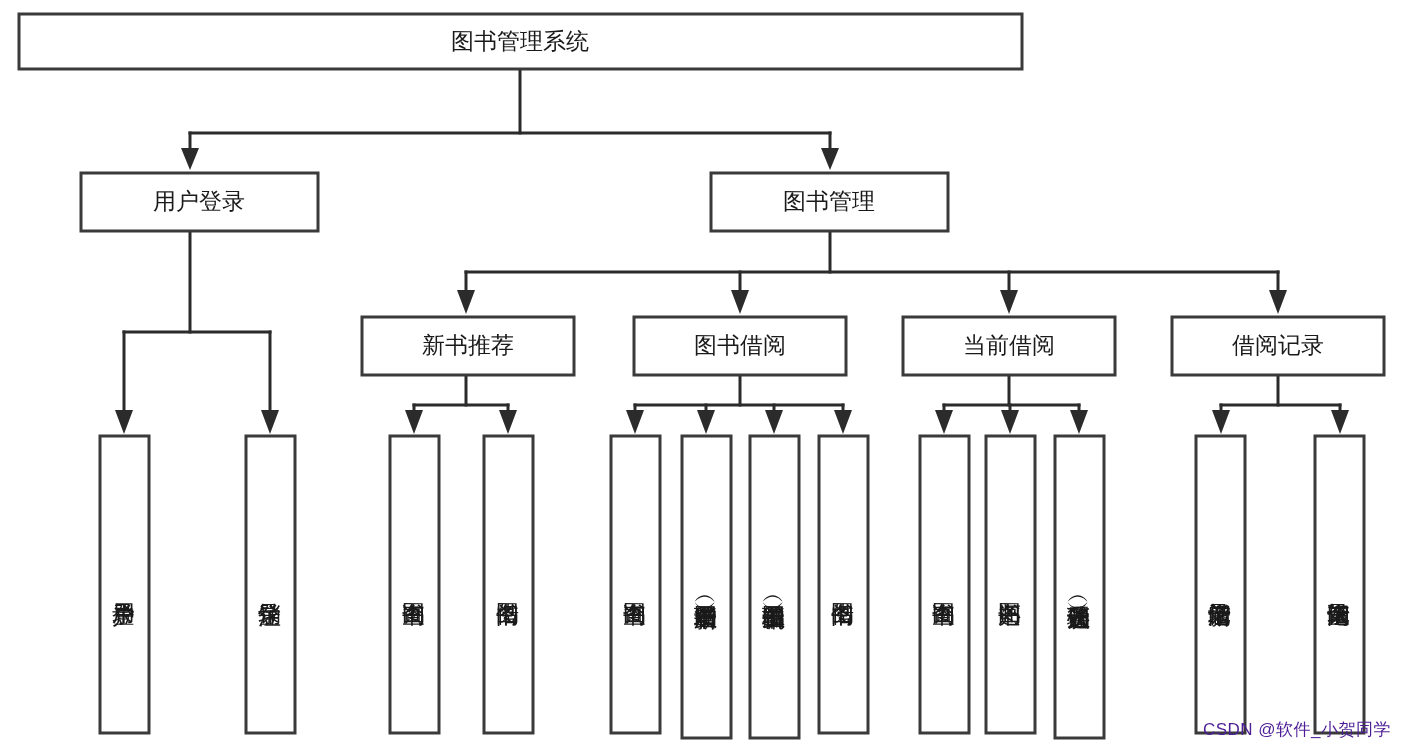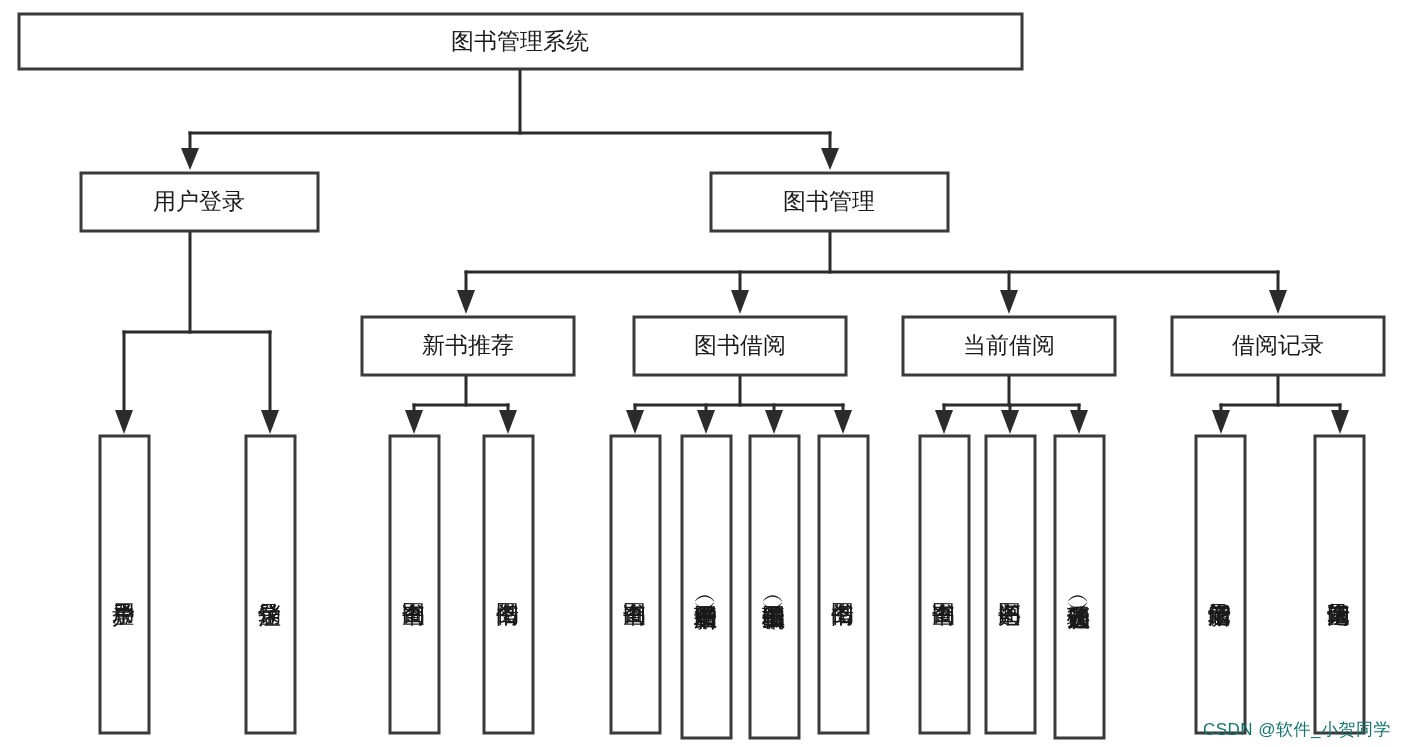--- a/index.html
+++ b/index.html
@@ -56,21 +56,21 @@
     text-orientation: upright;
     text-anchor: middle;
     white-space: pre;
   }
   .watermark-text {
     position: absolute;
     right: 14px;
     bottom: 6px;
     font-family: "Liberation Sans", "DejaVu Sans", sans-serif;
     font-size: 17px;
-    color: #0f766e;
+    color: #4c1d95;
     letter-spacing: 0.5px;
     user-select: none;
   }
 </style>
 </head>
 <body>
 
 <div id="diagram-root">
 
   <svg id="tree-svg" viewBox="0 0 1405 747">

